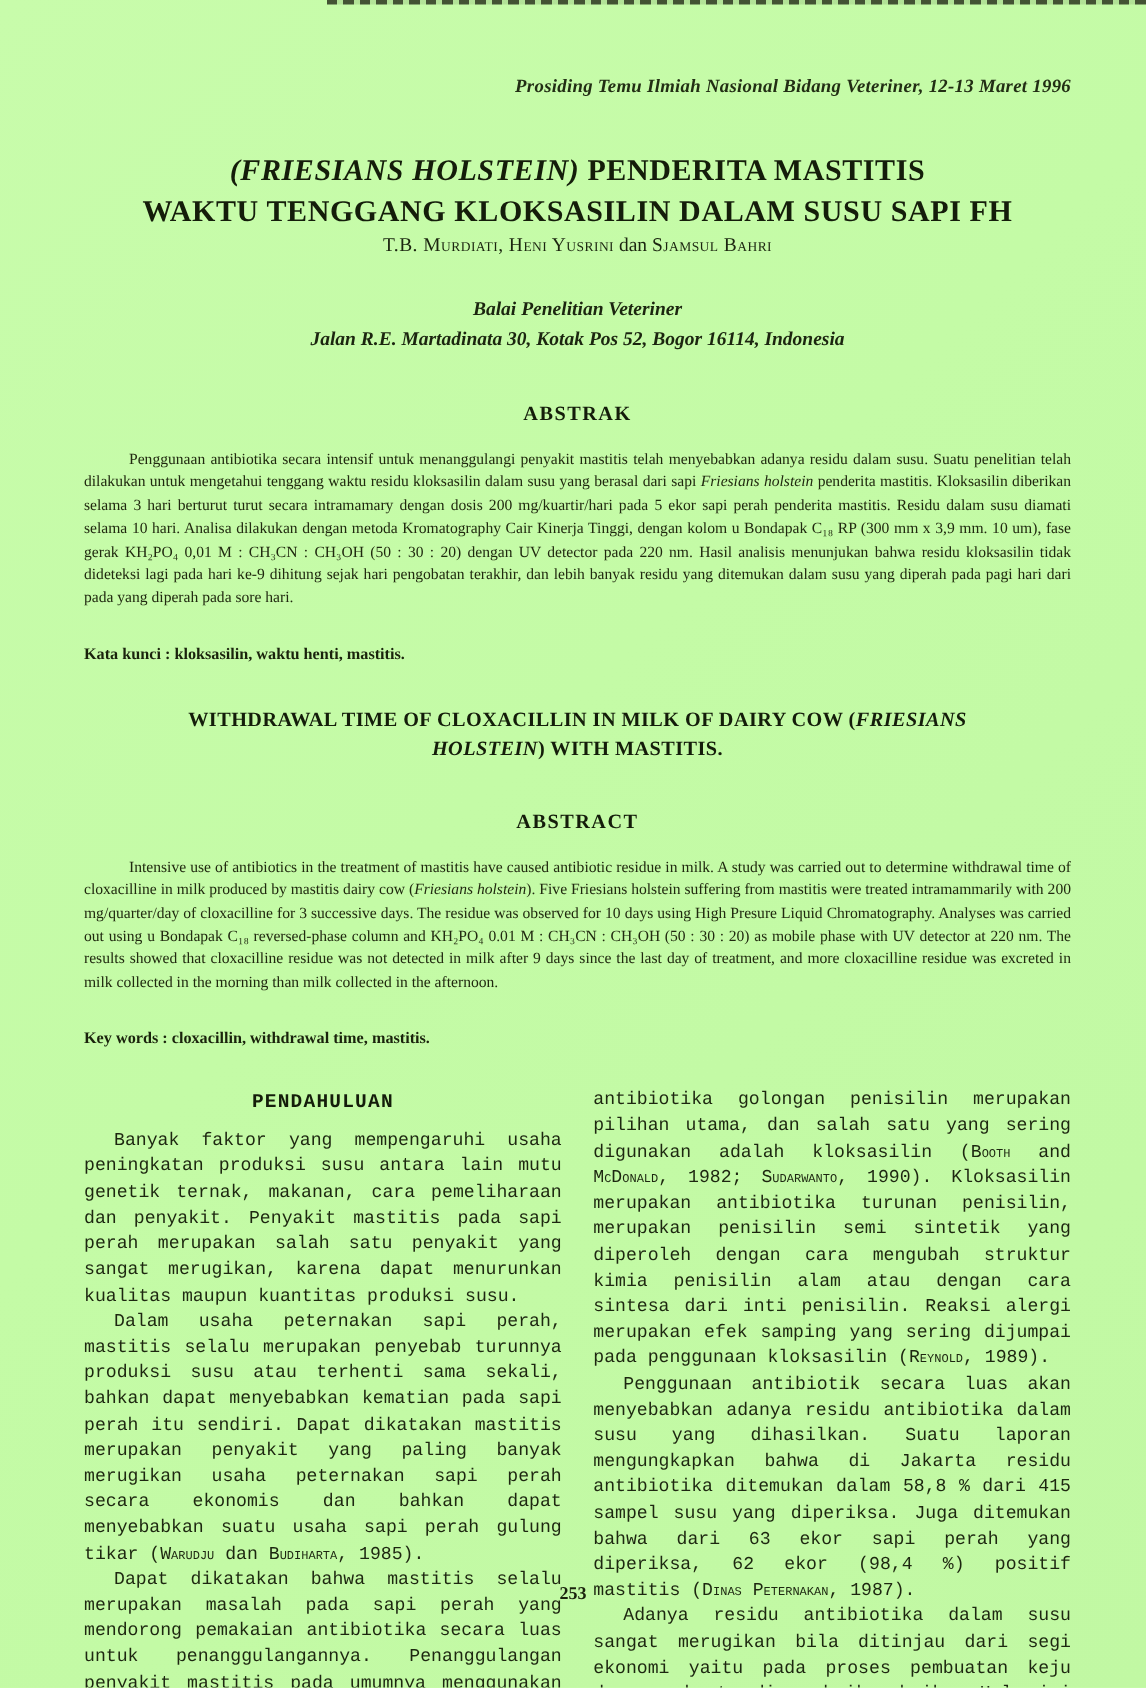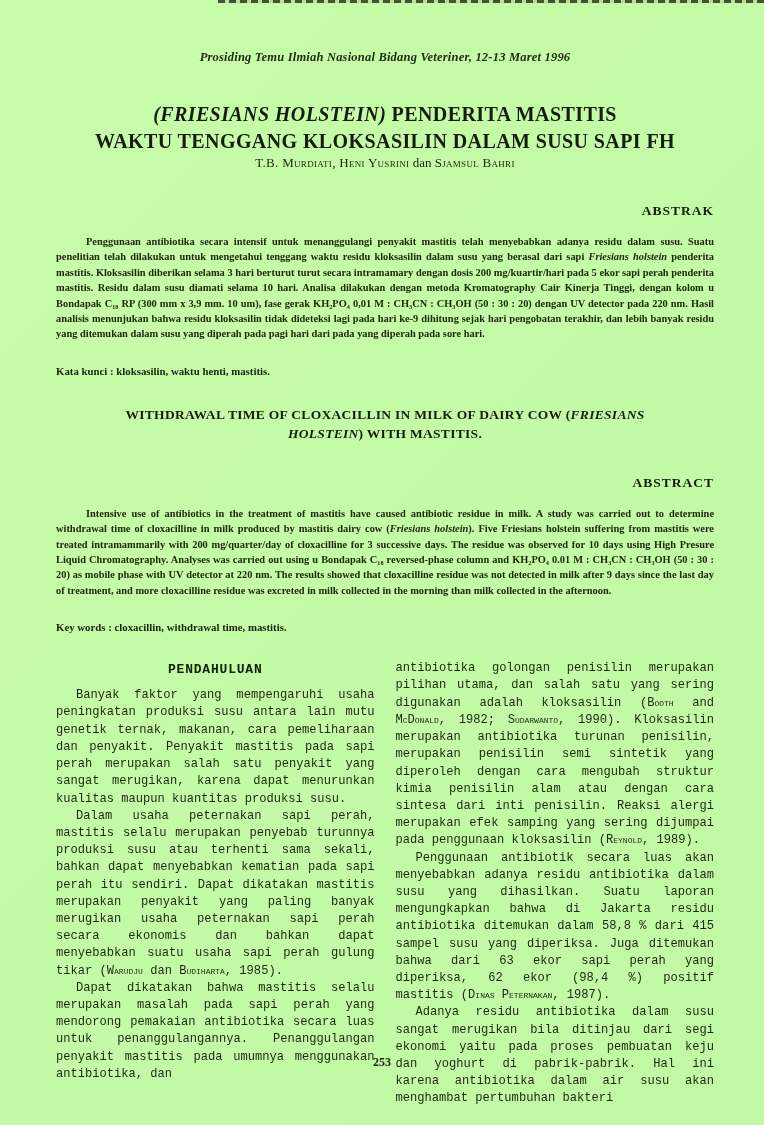--- a/index.html
+++ b/index.html
@@ -18,50 +18,50 @@
   }
   .scan-edge-top {
     position: absolute; top: 0; left: 218px; right: 0; height: 3px;
     background: repeating-linear-gradient(90deg, #2c351f 0 7px, rgba(44,53,31,0.15) 7px 11px);
     opacity: 0.85;
   }
   .content { padding: 0 50px 0 56px; }
 
   .proceedings-header {
     margin: 0; padding-top: 50px;
-    text-align: center;
+    text-align: right;
     font-size: 12.5px; font-weight: 700; font-style: italic;
     color: #222e14; letter-spacing: 0.2px;
   }
   .paper-title {
     margin-top: 36px;
     text-align: center;
     font-size: 20px; font-weight: 700; letter-spacing: 0.4px;
     color: #141d0a; line-height: 27px;
   }
   .authors {
     text-align: center;
     font-size: 13px; color: #1b250f;
   }
   .authors .sc { font-variant: small-caps; letter-spacing: 0.3px; }
   .affiliation {
     margin-top: 25px; text-align: center;
     font-size: 13px; font-weight: 700; font-style: italic;
     line-height: 20px; color: #1b250f;
   }
   .section-heading {
-    margin-top: 32px; text-align: right;
+    margin-top: 32px; text-align: center;
     font-size: 13.5px; font-weight: 700; letter-spacing: 1px;
     color: #141d0a;
   }
   .abstract-body {
     margin-top: 15px;
     font-size: 10.4px; line-height: 15.4px;
     text-align: justify; text-indent: 30px;
-    color: #20290f; font-weight: 700;
+    color: #20290f; font-weight: 400;
   }
   .keywords-line {
     margin-top: 23px;
     font-size: 10.8px; font-weight: 700; color: #1a230c;
   }
   .english-title {
     margin: 28px auto 0 auto; max-width: 545px;
     text-align: center;
     font-size: 13.5px; font-weight: 700; line-height: 19px;
     letter-spacing: 0.3px; color: #141d0a;
@@ -100,20 +100,24 @@
 
     <div class="proceedings-header">Prosiding Temu Ilmiah Nasional Bidang Veteriner, 12-13 Maret 1996</div>
 
     <div class="paper-title">
       <div><span class="em">(FRIESIANS HOLSTEIN)</span><span> PENDERITA MASTITIS</span></div>
       <div>WAKTU TENGGANG KLOKSASILIN DALAM SUSU SAPI FH</div>
     </div>
 
     <div class="authors"><span class="sc">T.B. Murdiati, Heni Yusrini</span><span> dan </span><span class="sc">Sjamsul Bahri</span></div>
 
+    <div class="affiliation">
+      <div>Balai Penelitian Veteriner</div>
+      <div>Jalan R.E. Martadinata 30, Kotak Pos 52, Bogor 16114, Indonesia</div>
+    </div>
 
     <div class="section-heading">ABSTRAK</div>
 
     <p class="abstract-body"><span>Penggunaan antibiotika secara intensif untuk menanggulangi penyakit mastitis telah menyebabkan adanya residu dalam susu. Suatu penelitian telah dilakukan untuk mengetahui tenggang waktu residu kloksasilin dalam susu yang berasal dari sapi </span><span class="em">Friesians holstein</span><span> penderita mastitis. Kloksasilin diberikan selama 3 hari berturut turut secara intramamary dengan dosis 200 mg/kuartir/hari pada 5 ekor sapi perah penderita mastitis. Residu dalam susu diamati selama 10 hari. Analisa dilakukan dengan metoda Kromatography Cair Kinerja Tinggi, dengan kolom u Bondapak C₁₈ RP (300 mm x 3,9 mm. 10 um), fase gerak KH₂PO₄ 0,01 M : CH₃CN : CH₃OH (50 : 30 : 20) dengan UV detector pada 220 nm. Hasil analisis menunjukan bahwa residu kloksasilin tidak dideteksi lagi pada hari ke-9 dihitung sejak hari pengobatan terakhir, dan lebih banyak residu yang ditemukan dalam susu yang diperah pada pagi hari dari pada yang diperah pada sore hari.</span></p>
 
     <div class="keywords-line">Kata kunci : kloksasilin, waktu henti, mastitis.</div>
 
     <div class="english-title"><span>WITHDRAWAL TIME OF CLOXACILLIN IN MILK OF DAIRY COW (</span><span class="em">FRIESIANS HOLSTEIN</span><span>) WITH MASTITIS.</span></div>
 
     <div class="section-heading">ABSTRACT</div>

